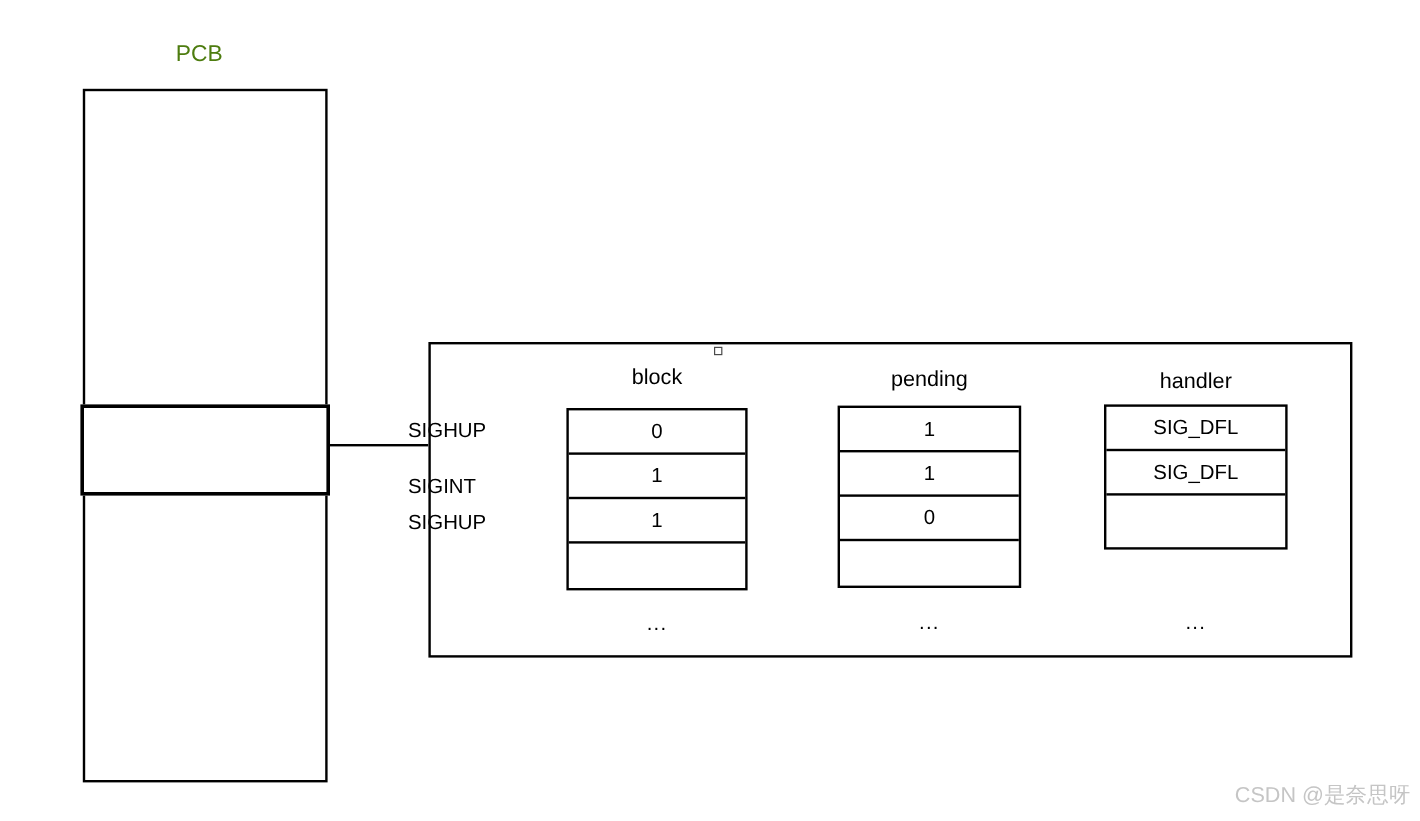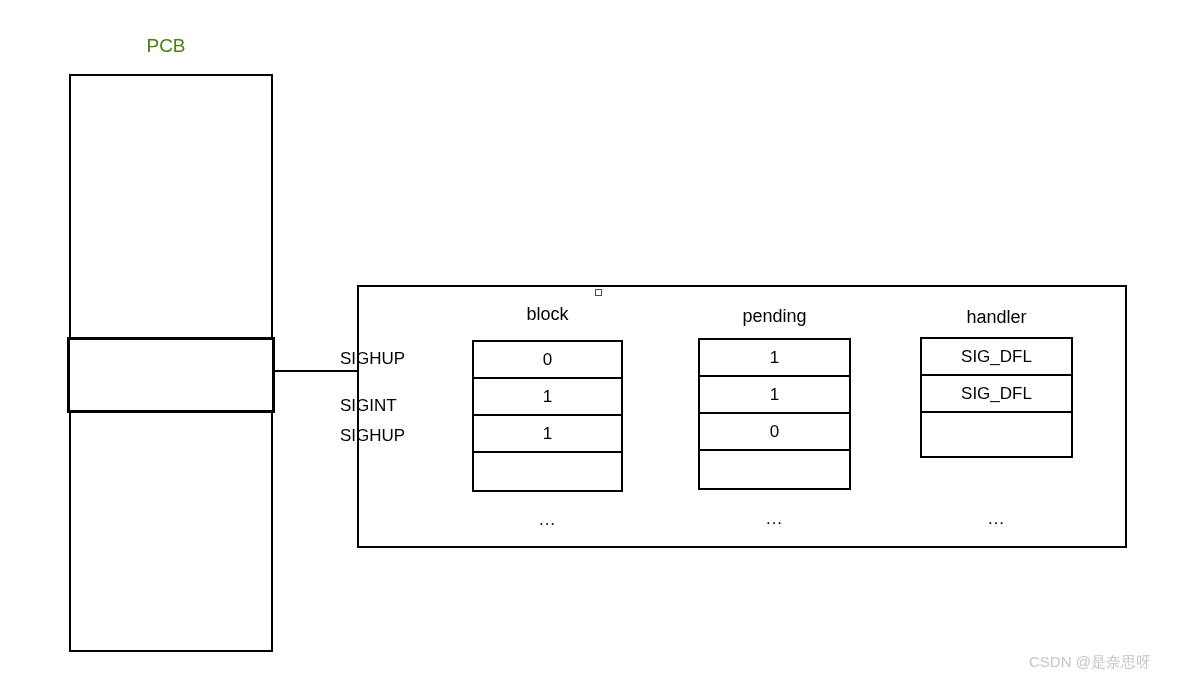--- a/index.html
+++ b/index.html
@@ -89,21 +89,21 @@
     font-size: 17px; line-height: 17px;
     letter-spacing: 1px;
     color: #000000;
   }
   .dots.block   { left: 472px; width: 151px; top: 511px; }
   .dots.pending { left: 698px; width: 153px; top: 510px; }
   .dots.handler { left: 920px; width: 153px; top: 510px; }
 
   .watermark {
     left: 1029px; top: 652px;
-    font-size: 15px; line-height: 20px;
+    font-size: 18px; line-height: 20px;
     color: #c5c5c5;
     white-space: nowrap;
   }
 </style>
 </head>
 <body>
 
 <div class="canvas">
 
   <div class="abs pcb-label">PCB</div>

